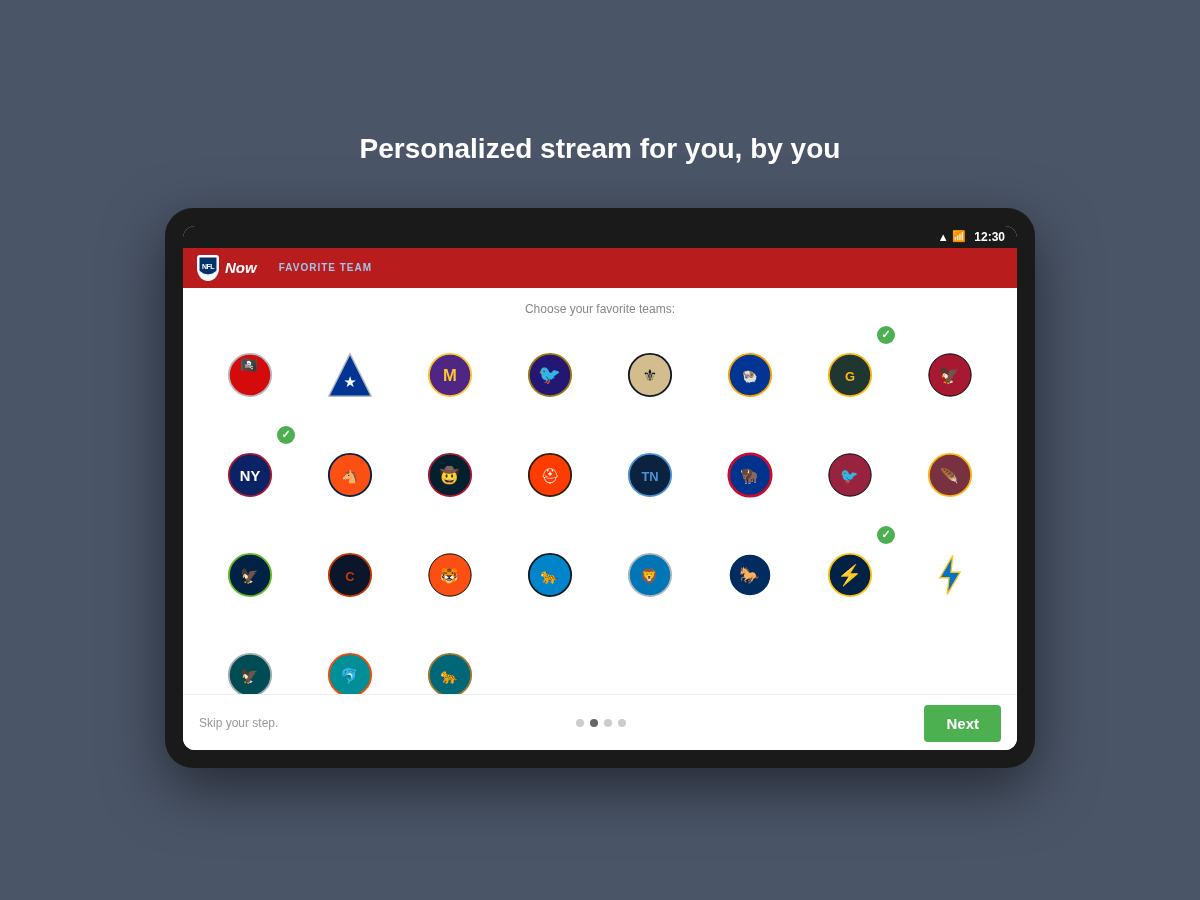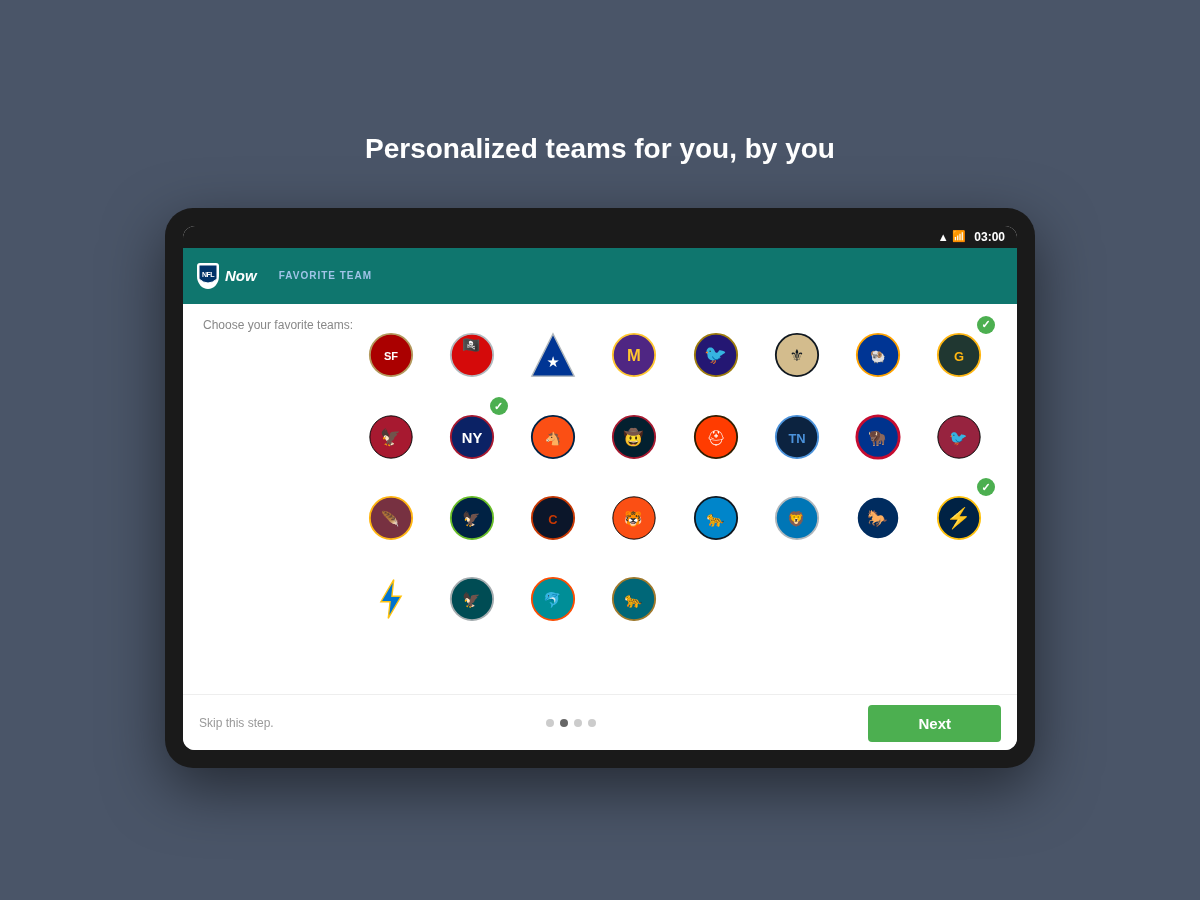--- a/index.html
+++ b/index.html
@@ -80,22 +80,22 @@
       gap: 4px;
       color: white;
       font-size: 11px;
     }
 
     .wifi-icon { font-size: 11px; }
     .signal-icon { font-size: 11px; }
     .time-text { font-size: 12px; font-weight: 600; margin-left: 4px; }
 
     .app-header {
-      background: #0f766e;
-      height: 56px;
+      background: #b91c1c;
+      height: 40px;
       display: flex;
       align-items: center;
       padding: 0 14px;
       flex-shrink: 0;
     }
 
     .nfl-logo-area {
       display: flex;
       align-items: center;
       gap: 6px;
@@ -127,21 +127,21 @@
       font-size: 10px;
       font-weight: 600;
       letter-spacing: 1px;
       margin-left: 16px;
     }
 
     .app-content {
       flex: 1;
       background: white;
       display: flex;
-      flex-direction: row;
+      flex-direction: column;
       padding: 14px 20px 10px;
       overflow: hidden;
     }
 
     .choose-label {
       text-align: center;
       color: #888;
       font-size: 12px;
       margin-bottom: 12px;
     }
@@ -210,48 +210,48 @@
     }
 
     .dot.active {
       background: #666;
     }
 
     .next-btn {
       background: #4caf50;
       color: white;
       border: none;
-      padding: 10px 50px;
+      padding: 10px 22px;
       border-radius: 4px;
       font-size: 15px;
       font-weight: 600;
       cursor: pointer;
     }
 
     svg.team-svg {
       width: 46px;
       height: 46px;
     }
   </style>
 </head>
 <body>
 
 <div class="page-wrapper">
   <div class="header-section">
-    <div class="main-title">Personalized teams for you, by you</div>
+    <div class="main-title">Personalized stream for you, by you</div>
   </div>
 
   <div class="tablet-frame">
     <div class="tablet-screen">
 
       <div class="status-bar">
         <div class="status-icons">
           <span class="wifi-icon">▲</span>
           <span class="signal-icon">📶</span>
-          <span class="time-text">03:00</span>
+          <span class="time-text">12:30</span>
         </div>
       </div>
 
       <div class="app-header">
         <div class="nfl-logo-area">
           <div class="nfl-shield">
             <svg width="22" height="26" viewBox="0 0 22 26">
               <path d="M2 2 H20 V16 Q11 24 2 16 Z" fill="#013369" stroke="white" stroke-width="1"></path>
               <text x="11" y="14" text-anchor="middle" fill="white" font-size="7" font-weight="900">NFL</text>
             </svg>
@@ -259,26 +259,20 @@
           <span class="now-text" style="font-style:italic; font-weight:900; color:white; font-size:15px;">Now</span>
           <span class="favorite-team-label">FAVORITE TEAM</span>
         </div>
       </div>
 
       <div class="app-content">
         <div class="choose-label">Choose your favorite teams:</div>
 
         <div class="teams-grid">
 
-          <div class="team-item">
-            <svg class="team-svg" viewBox="0 0 50 50">
-              <circle cx="25" cy="25" r="23" fill="#AA0000" stroke="#B3995D" stroke-width="2"></circle>
-              <text x="25" y="30" text-anchor="middle" fill="white" font-size="12" font-weight="900">SF</text>
-            </svg>
-          </div>
 
           <div class="team-item">
             <svg class="team-svg" viewBox="0 0 50 50">
               <circle cx="25" cy="25" r="23" fill="#D50A0A" stroke="#B1BABF" stroke-width="2"></circle>
               <text x="25" y="20" text-anchor="middle" fill="white" font-size="16">🏴‍☠️</text>
             </svg>
           </div>
 
           <div class="team-item">
             <svg class="team-svg" viewBox="0 0 50 50">
@@ -466,21 +460,21 @@
               <circle cx="25" cy="25" r="23" fill="#006778" stroke="#9F792C" stroke-width="2"></circle>
               <text x="25" y="32" text-anchor="middle" fill="#9F792C" font-size="16">🐆</text>
             </svg>
           </div>
 
 
         </div>
       </div>
 
       <div class="footer-bar">
-        <span class="skip-text">Skip this step.</span>
+        <span class="skip-text">Skip your step.</span>
 
         <div class="dots-indicator">
           <div class="dot"></div>
           <div class="dot active"></div>
           <div class="dot"></div>
           <div class="dot"></div>
         </div>
 
         <button class="next-btn">Next</button>
       </div>

